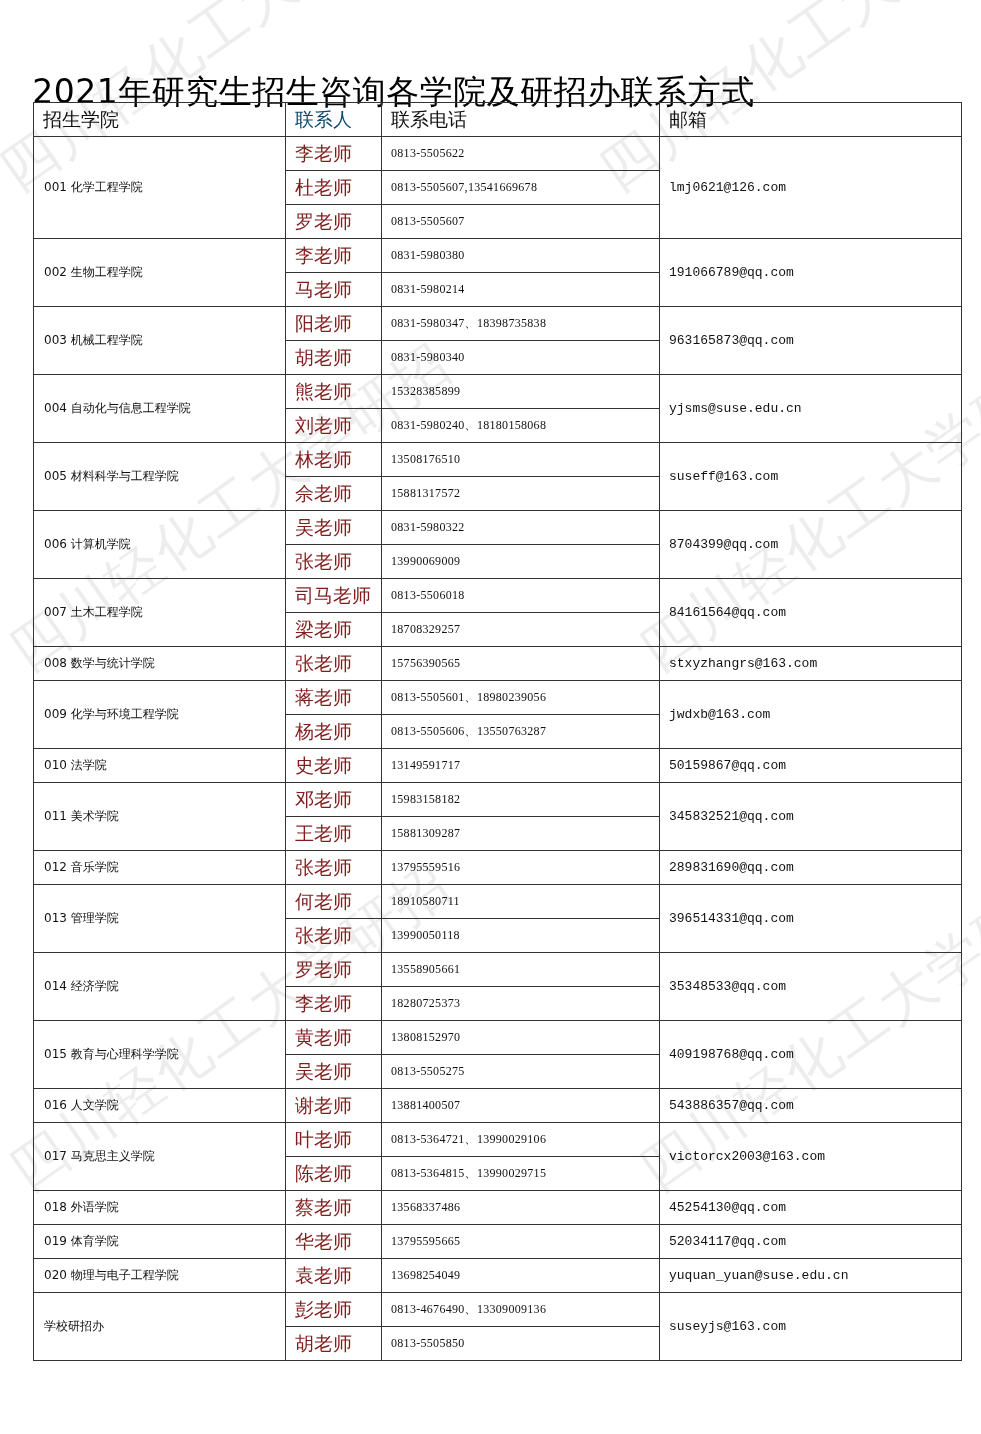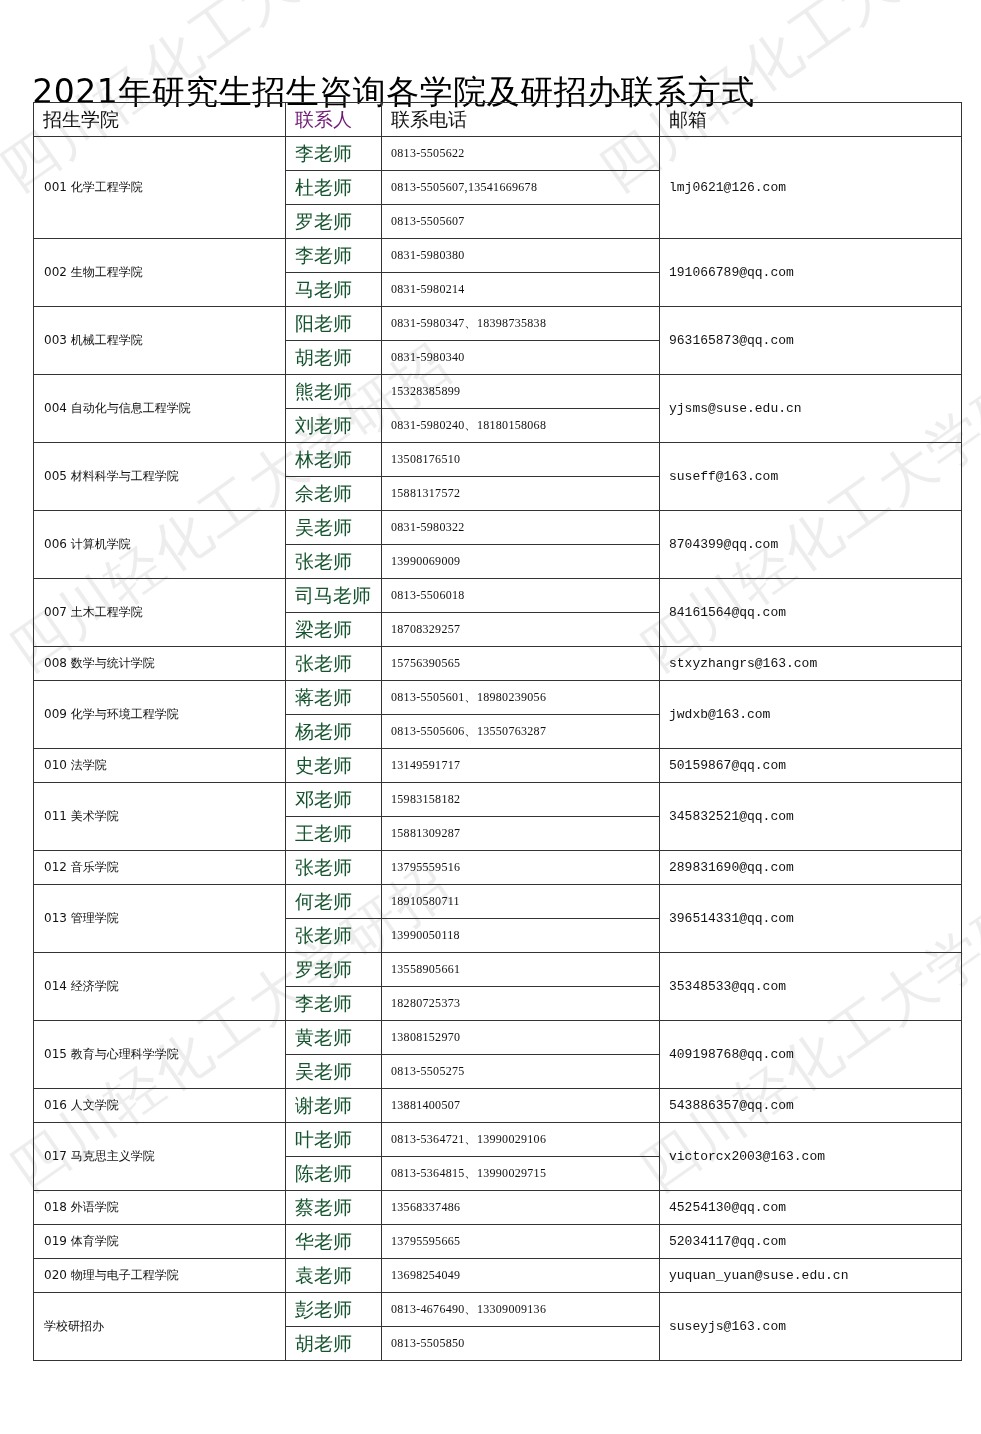--- a/index.html
+++ b/index.html
@@ -2,27 +2,27 @@
 <html><head>
 <meta charset="utf-8">
 <style>
   html,body{margin:0;padding:0;background:#ffffff;}
   body{width:981px;height:1434px;position:relative;overflow:hidden;font-family:"DejaVu Serif","Liberation Serif",serif;color:#111;}
   .wm{position:absolute;font-family:"DejaVu Sans","Liberation Sans",sans-serif;font-size:56px;color:rgba(0,0,0,0.07);transform:rotate(-35deg);white-space:nowrap;pointer-events:none;letter-spacing:2px;}
   .title{position:absolute;left:0;top:48px;width:787px;text-align:center;font-family:"DejaVu Sans","Liberation Sans",sans-serif;font-size:33px;font-weight:normal;color:#000;letter-spacing:0.5px;}
   table{position:absolute;left:33px;top:102px;border-collapse:collapse;width:929px;table-layout:fixed;border-radius:29px;}
   td,th{border:1.5px solid #333;padding:0 0 0 9px;height:33px;font-weight:normal;text-align:left;vertical-align:middle;white-space:nowrap;overflow:hidden;}
   th{font-family:"DejaVu Sans","Liberation Sans",sans-serif;font-size:19px;height:33px;}
-  th.c2{color:#701a75;font-family:"DejaVu Serif","Liberation Serif",serif;}
+  th.c2{color:#0c4a6e;font-family:"DejaVu Serif","Liberation Serif",serif;}
   .col1{width:252px;}
   .col2{width:96px;}
   .col3{width:278px;}
   .col4{width:auto;}
   td.college{font-family:"DejaVu Sans","Liberation Sans",sans-serif;font-size:12px;white-space:normal;line-height:31px;padding-left:10px;}
-  td.person{font-family:"DejaVu Serif","Liberation Serif",serif;font-size:19px;color:#14532d;}
+  td.person{font-family:"DejaVu Serif","Liberation Serif",serif;font-size:19px;color:#7f1d1d;}
   td.phone{font-family:"Liberation Serif","DejaVu Serif",serif;font-size:12px;letter-spacing:0.3px;}
   td.email{font-family:"Liberation Mono","DejaVu Sans Mono",monospace;font-size:13px;}
 </style>
 </head>
 <body>
 
 <div class="wm" style="left:-40px;top:-10px;">四川轻化工大学研招</div>
 <div class="wm" style="left:560px;top:-10px;">四川轻化工大学研招</div>
 <div class="wm" style="left:-30px;top:470px;">四川轻化工大学研招</div>
 <div class="wm" style="left:600px;top:470px;">四川轻化工大学研招</div>

